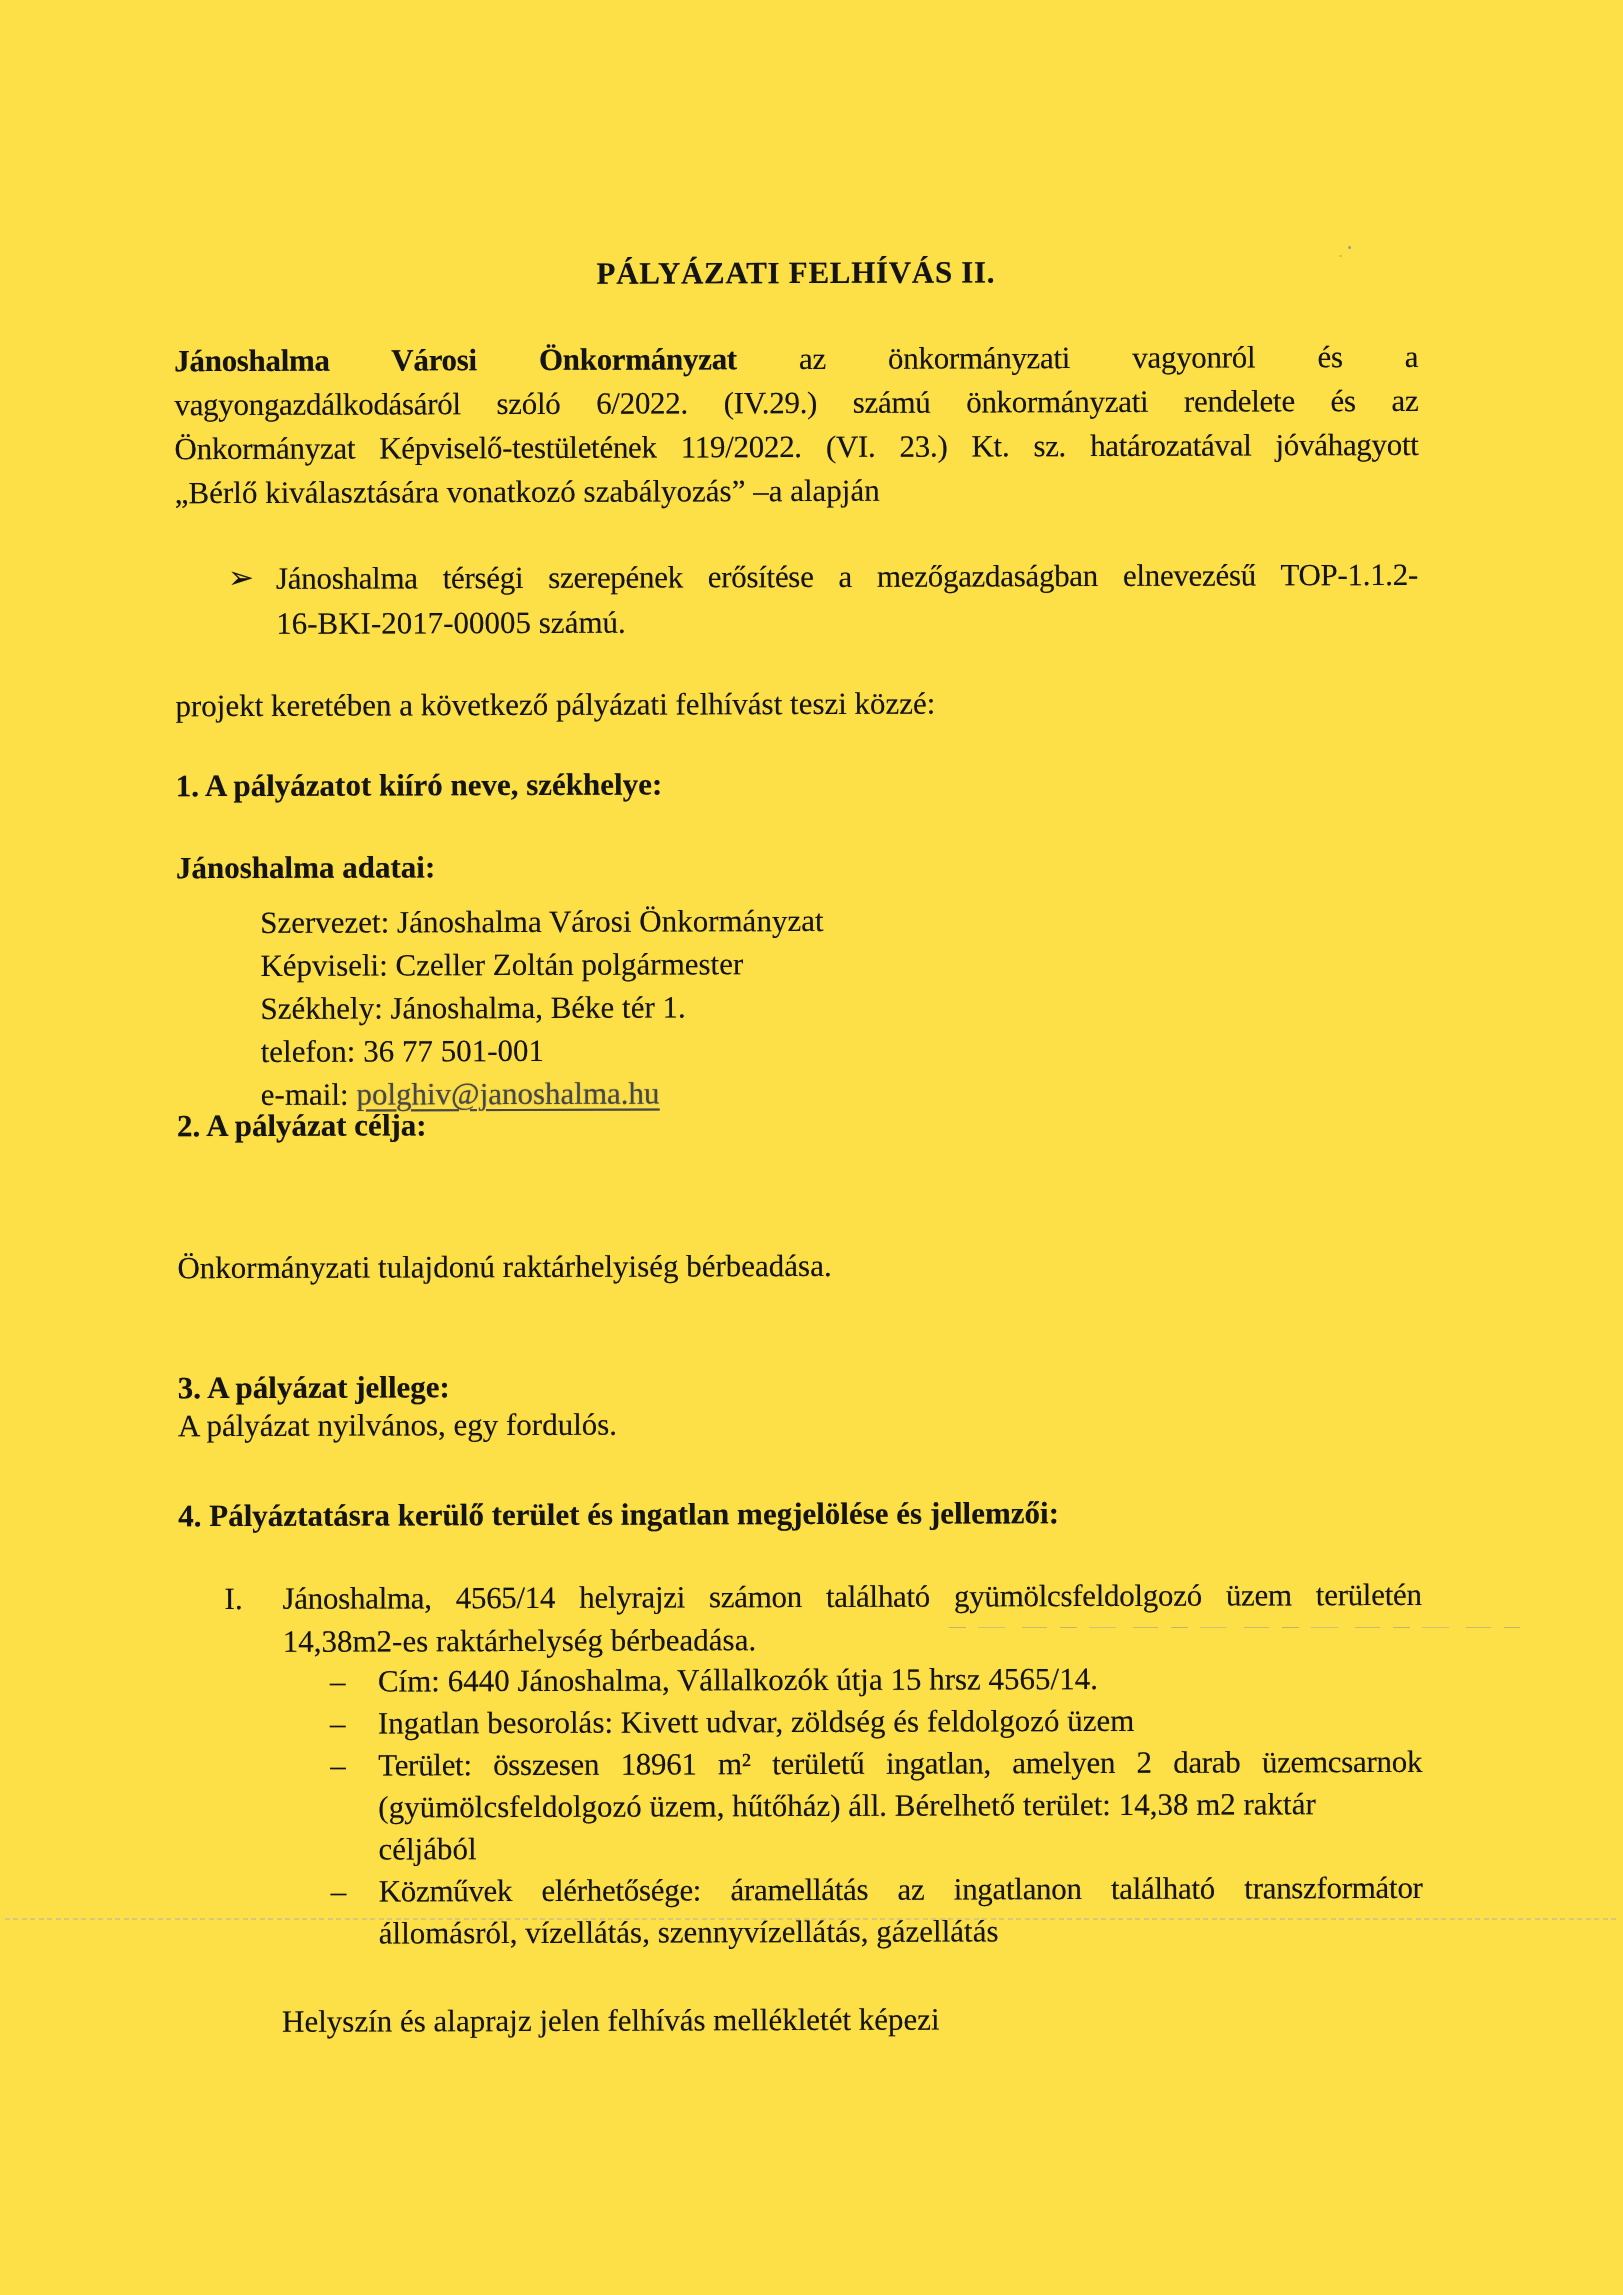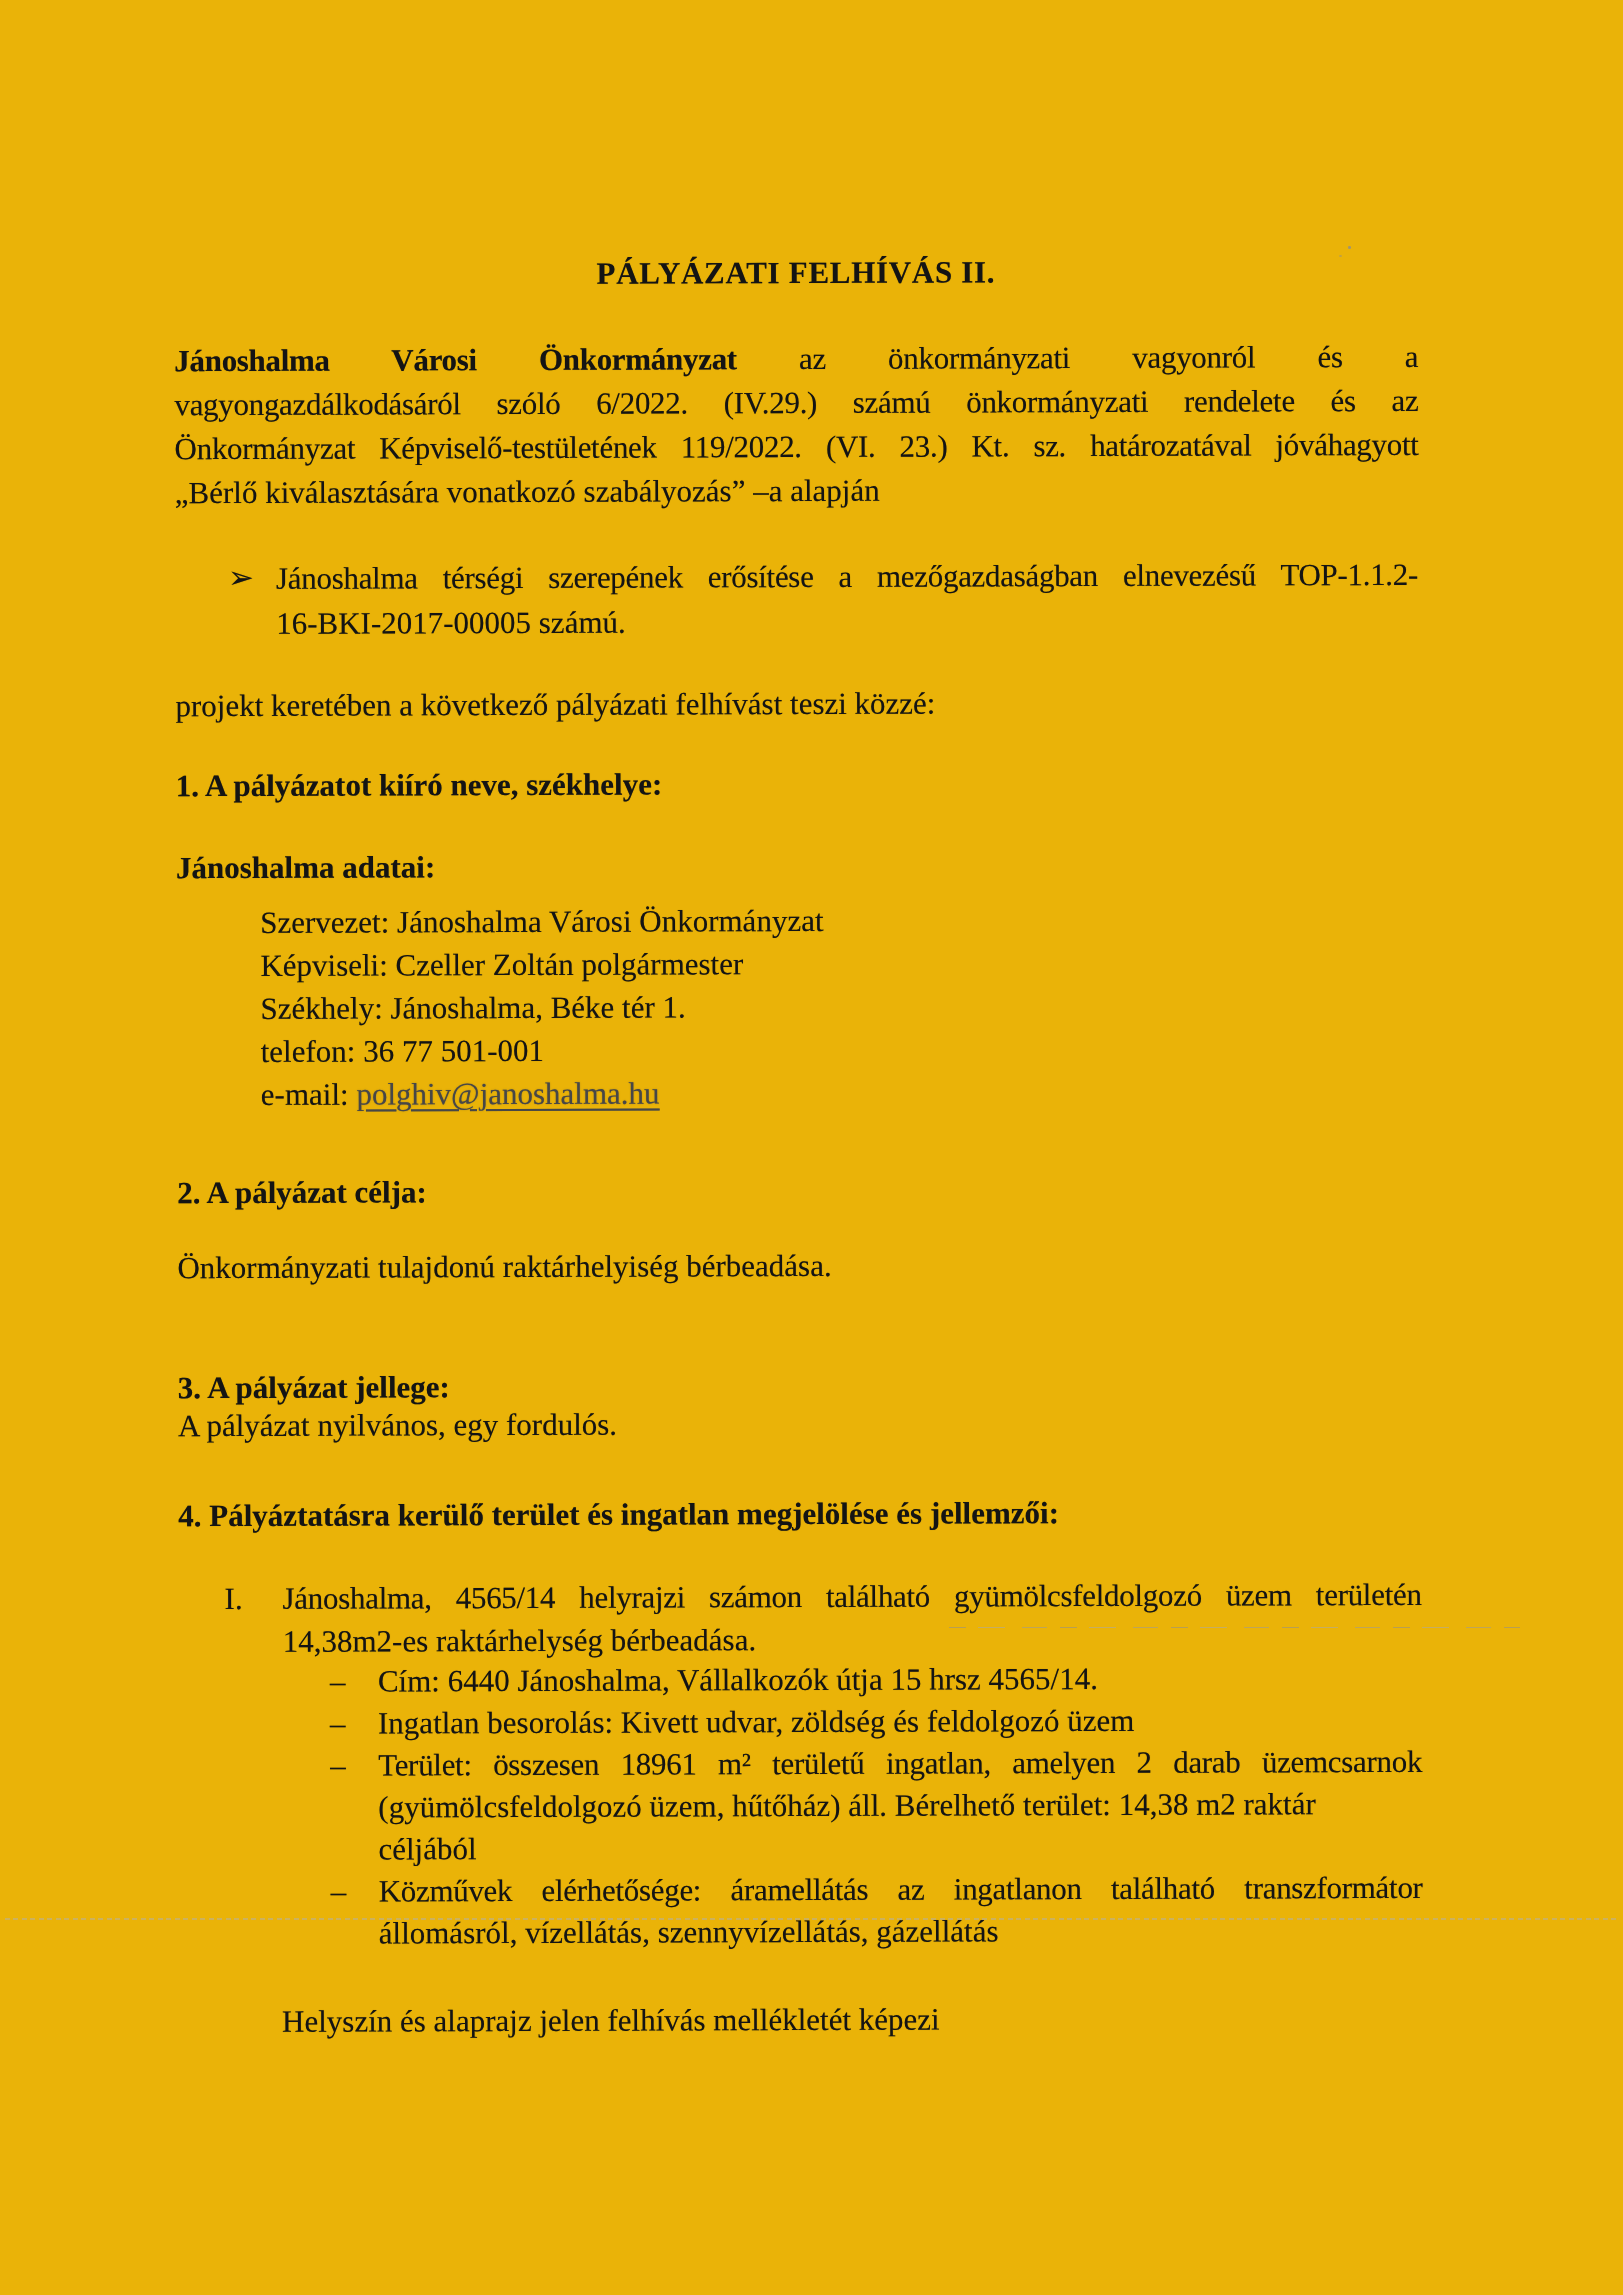--- a/index.html
+++ b/index.html
@@ -1,19 +1,19 @@
 <!DOCTYPE html>
 <html lang="hu" style="font-size:10.5px"><head>
 <meta charset="utf-8">
 <style>
   html,body{margin:0;padding:0;background:#e8e8e8;}
   .page{
     position:relative;
     width:1623px;height:2295px;
-    background:#eab308;
+    background:#fde047;
     overflow:hidden;
     font-family:"Liberation Serif","DejaVu Serif",serif;
     font-size:31px;
     color:#141414;
   }
   .content{
     position:absolute;inset:0;
     transform:rotate(-0.2deg);
     transform-origin:50% 50%;
     text-shadow:0 0 0.7px rgba(15,15,15,.45);
@@ -89,21 +89,21 @@
     <div class="block single bold" style="top:846px">Jánoshalma adatai:</div>
 
     <div class="block contact">
       <div>Szervezet: Jánoshalma Városi Önkormányzat</div>
       <div>Képviseli: Czeller Zoltán polgármester</div>
       <div>Székhely: Jánoshalma, Béke tér 1.</div>
       <div>telefon: 36 77 501-001</div>
       <div><span>e-mail:</span> <a href="#" class="email">polghiv@janoshalma.hu</a></div>
     </div>
 
-    <div class="block single bold" style="top:1171px">2. A pályázat célja:</div>
+    <div class="block single bold" style="top:1104px">2. A pályázat célja:</div>
     <div class="block single" style="top:1246px">Önkormányzati tulajdonú raktárhelyiség bérbeadása.</div>
 
     <div class="block single bold" style="top:1366px">3. A pályázat jellege:</div>
     <div class="block single" style="top:1404px">A pályázat nyilvános, egy fordulós.</div>
 
     <div class="block single bold" style="top:1494px">4. Pályáztatásra kerülő terület és ingatlan megjelölése és jellemzői:</div>
 
     <div class="block itemI">
       <span class="itemI-marker">I.</span>
       <div class="jl">Jánoshalma, 4565/14 helyrajzi számon található gyümölcsfeldolgozó üzem területén</div>

